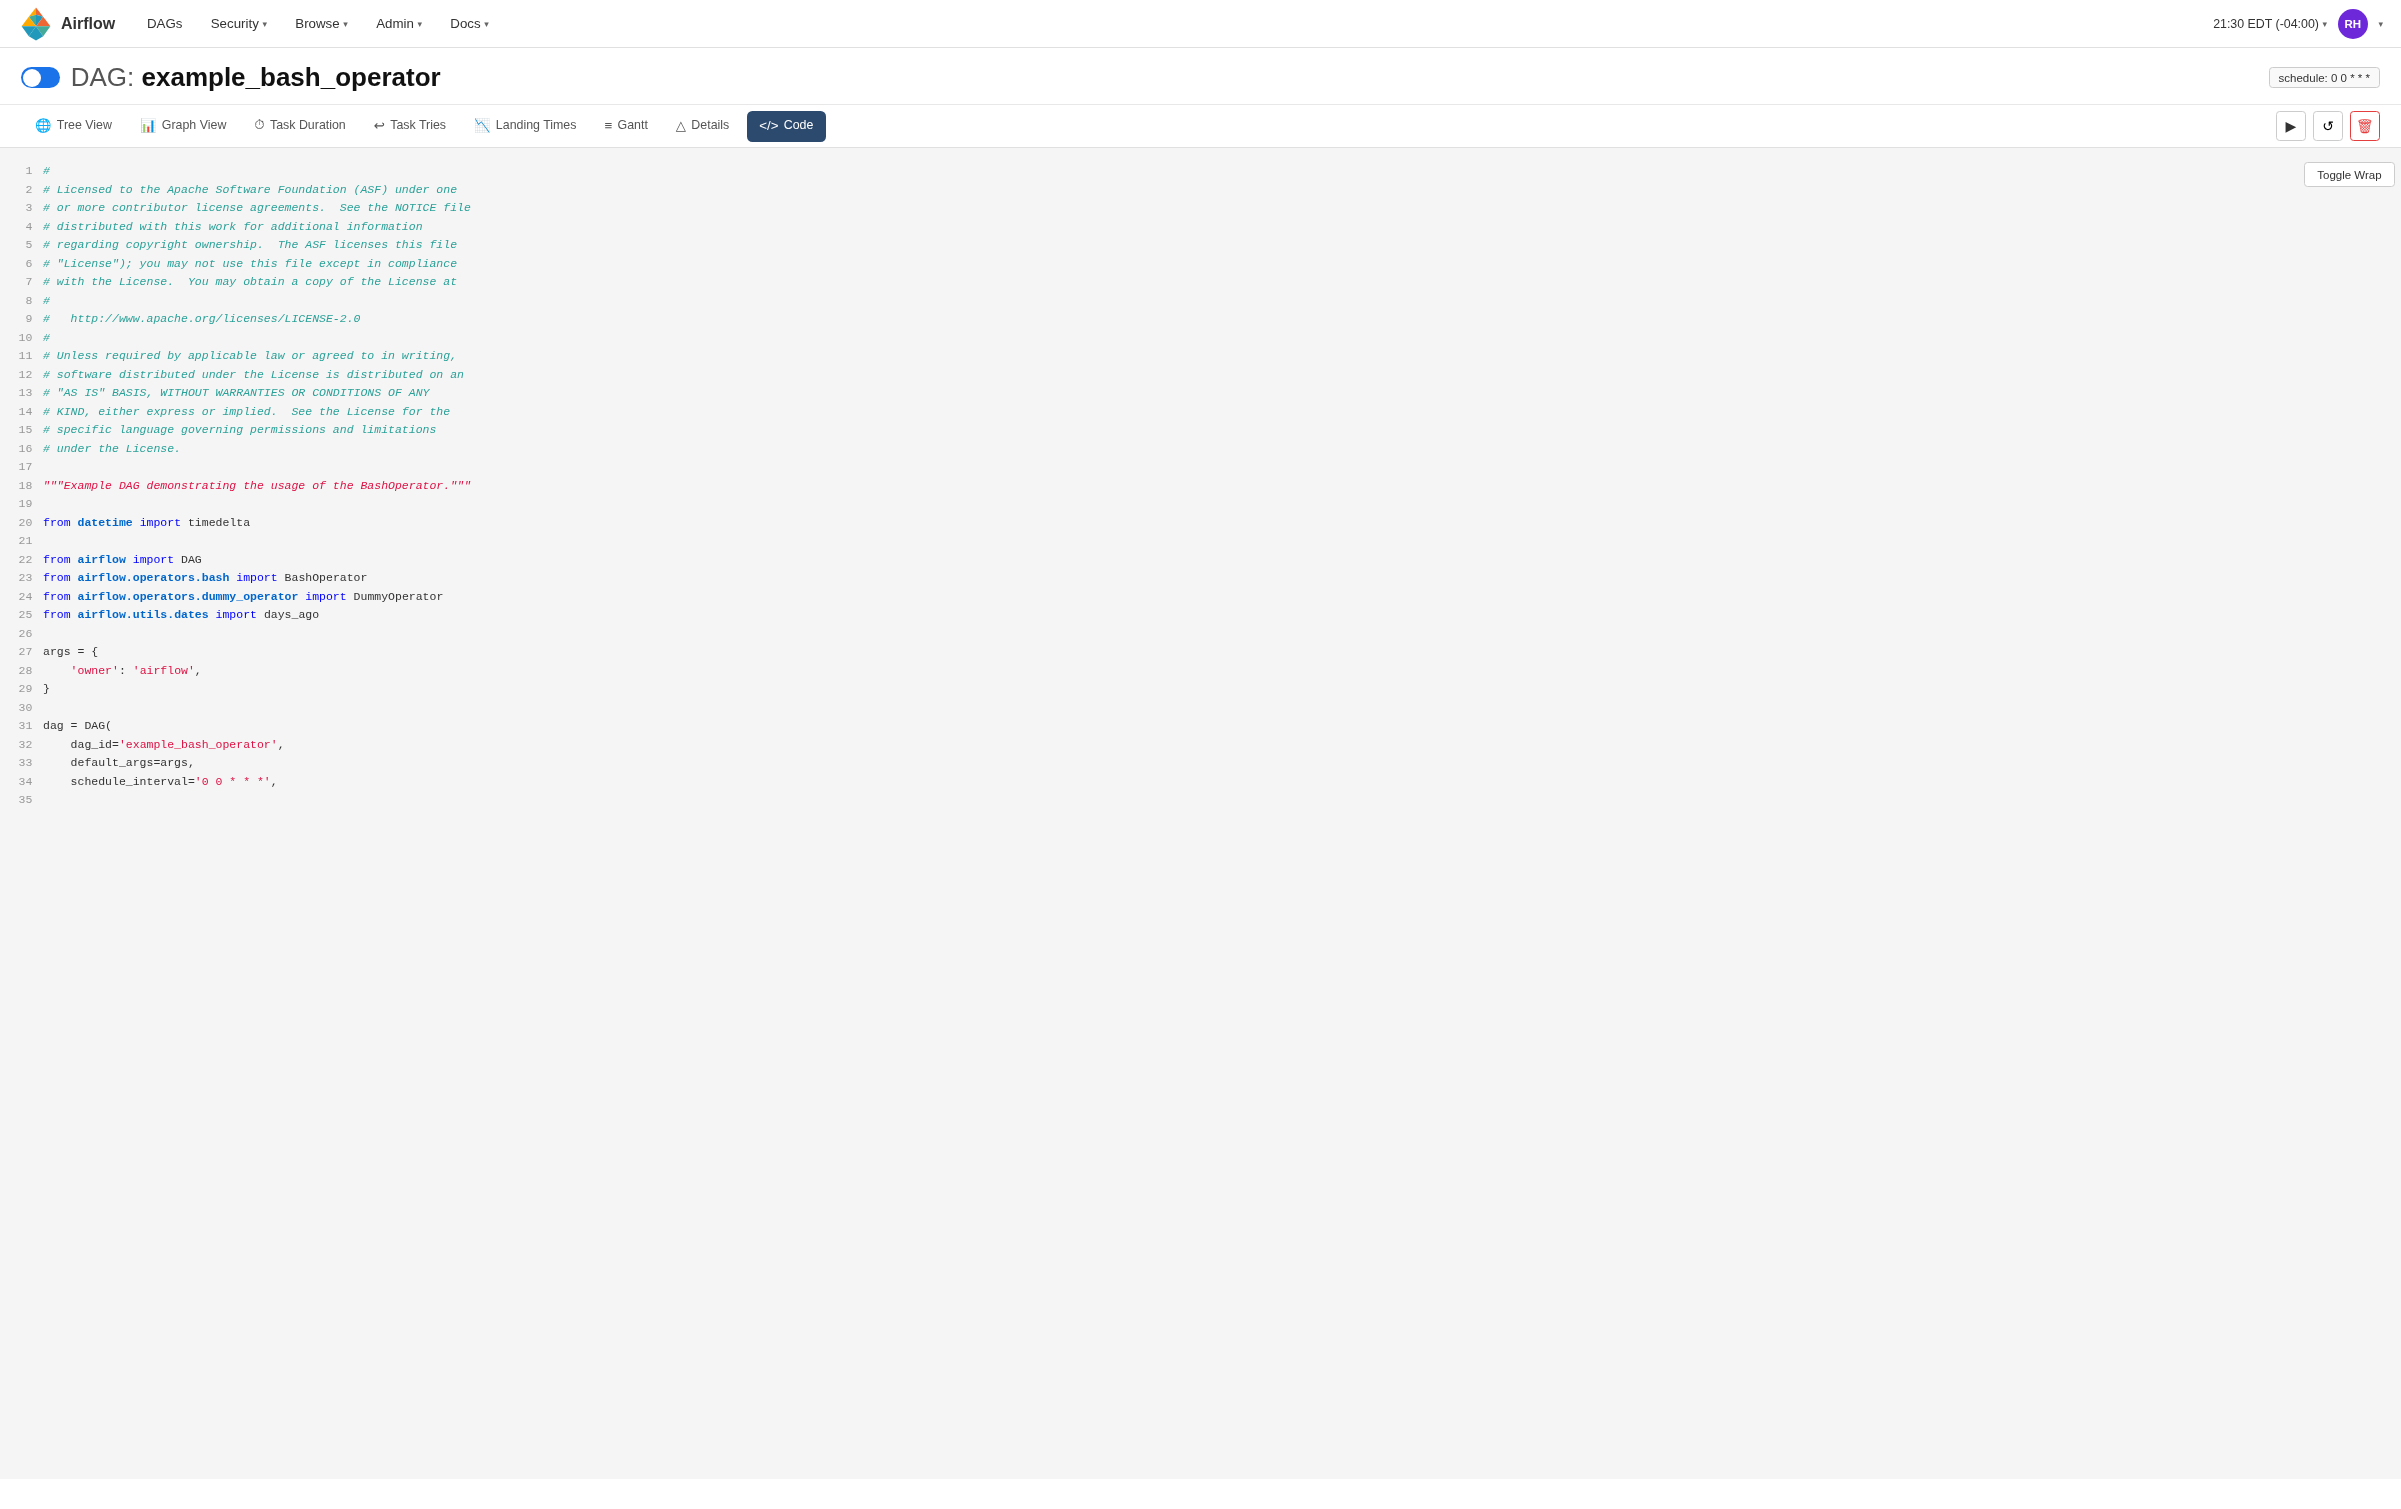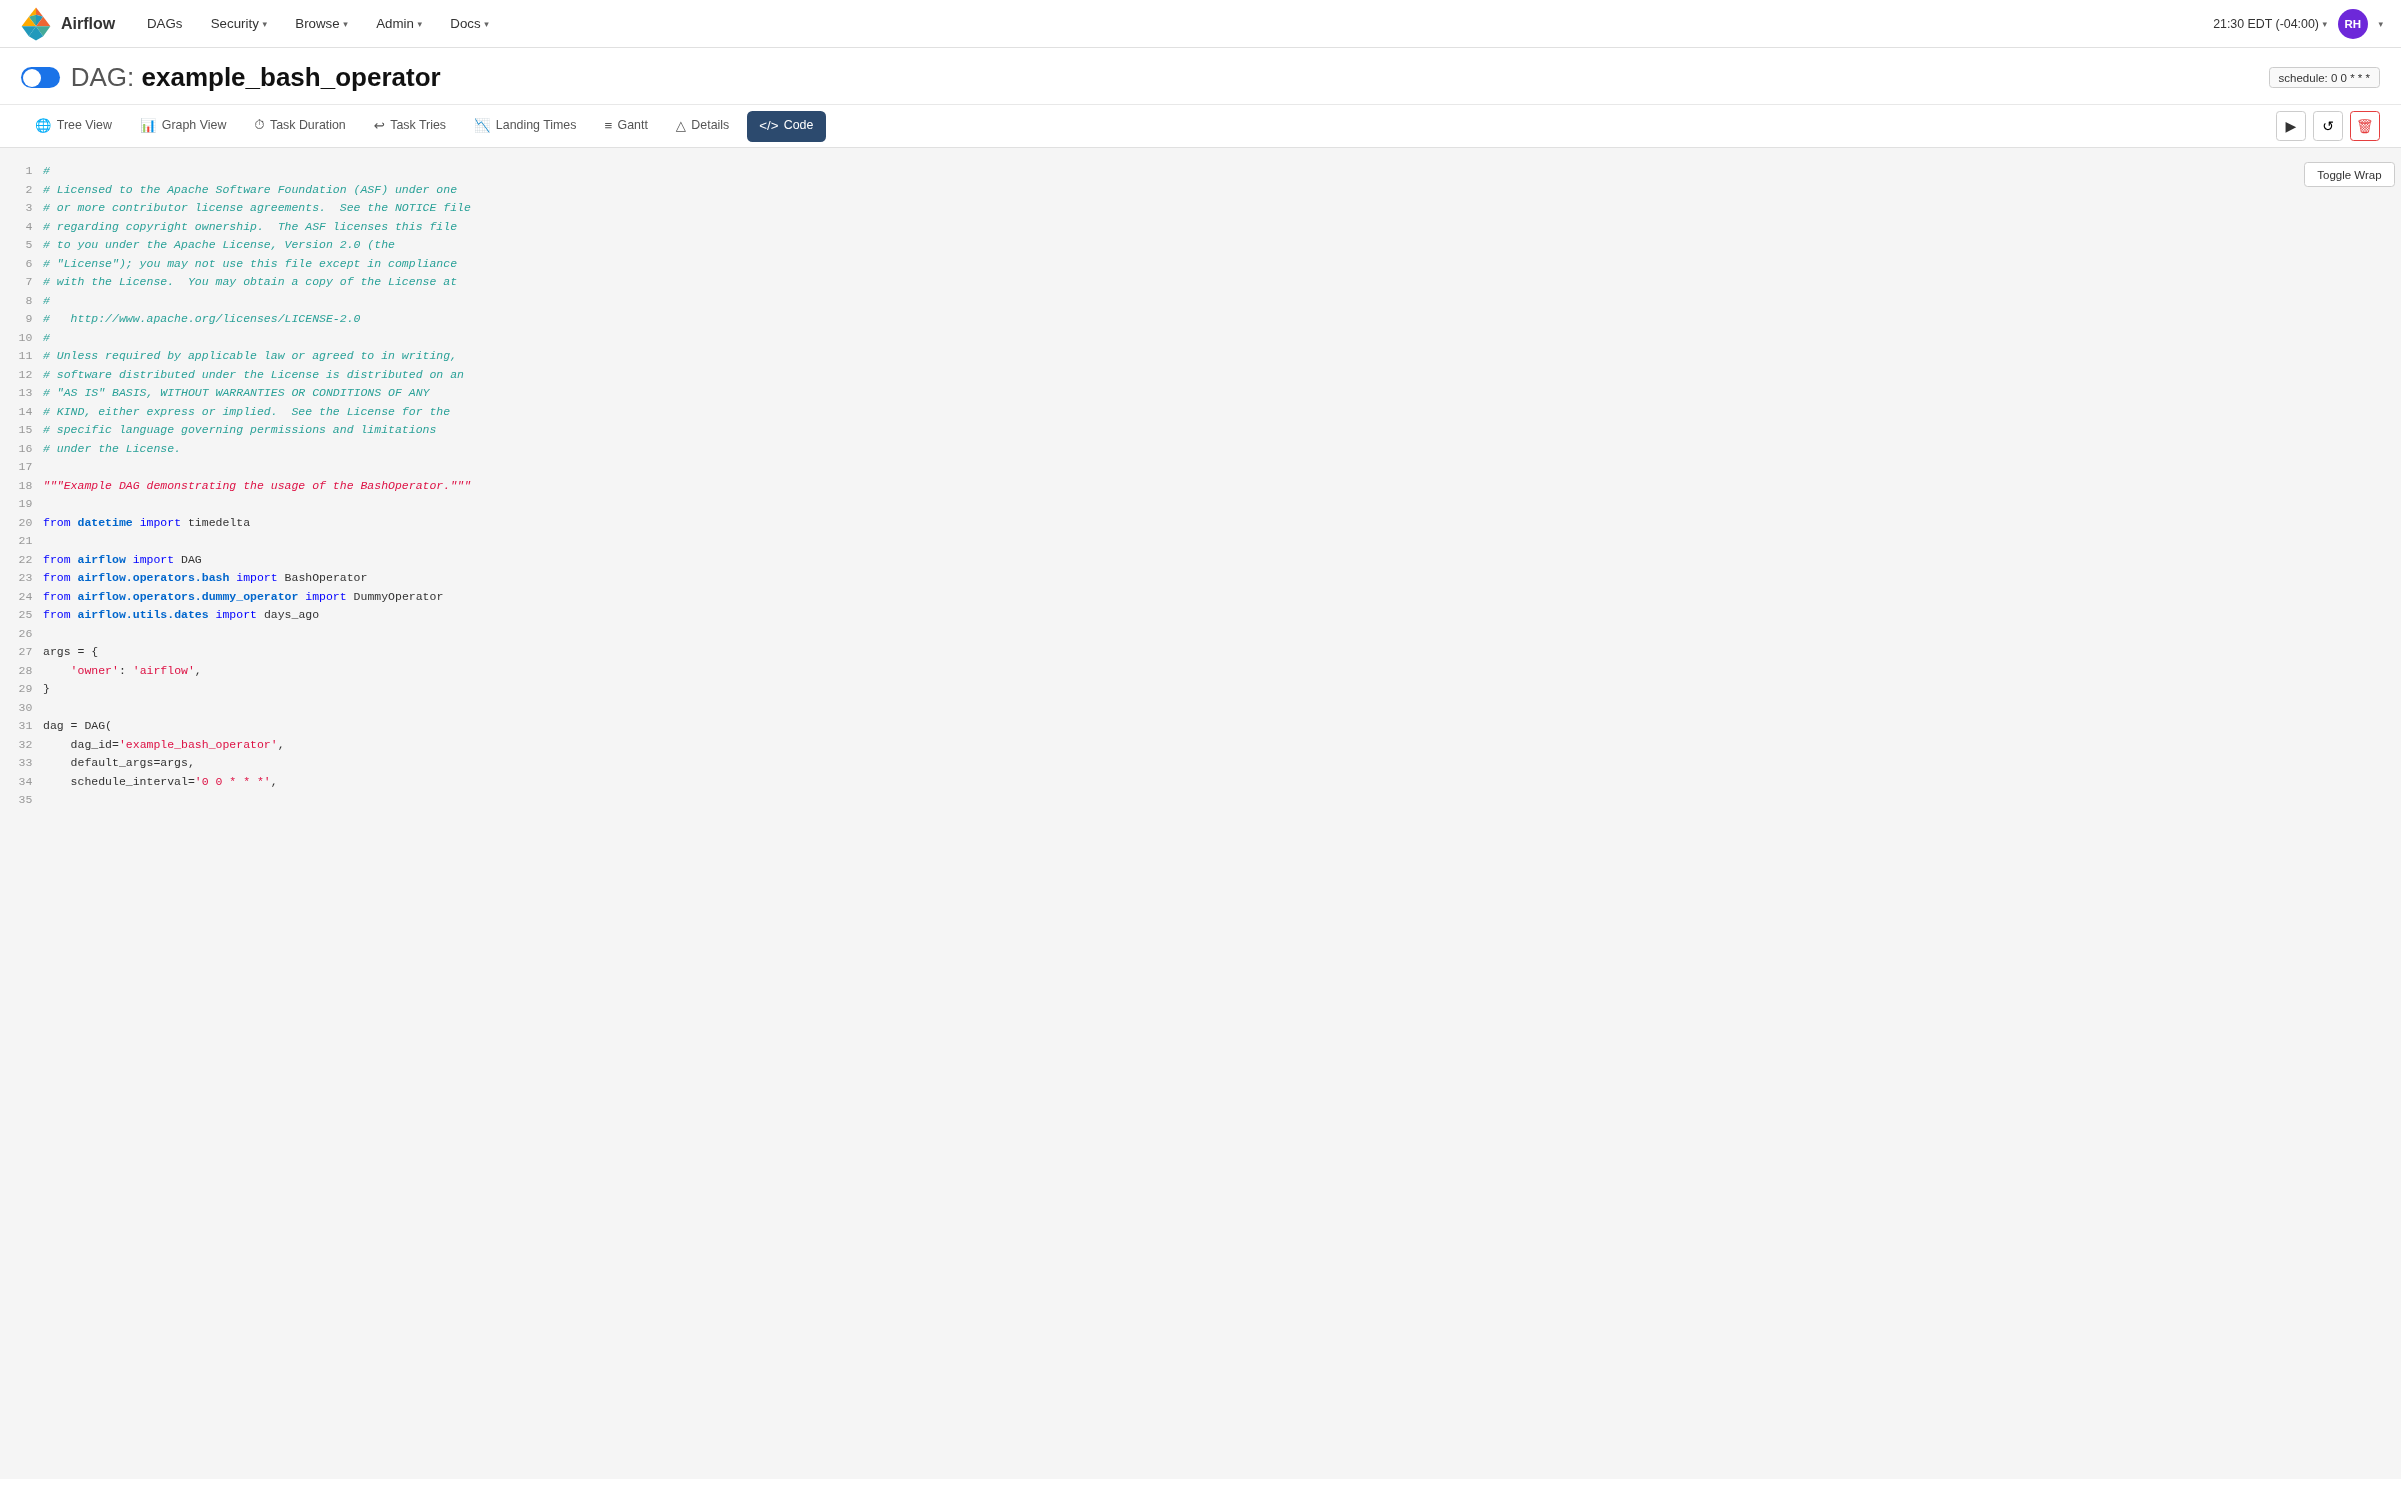--- a/index.html
+++ b/index.html
@@ -381,22 +381,22 @@
     <div>31</div>
       <div>32</div>
       <div>33</div>
       <div>34</div>
       <div>35</div>
   </div>
   <div class="code-content">
     <div class="code-line"><span class="c-comment">#</span></div>
     <div class="code-line"><span class="c-comment"># Licensed to the Apache Software Foundation (ASF) under one</span></div>
     <div class="code-line"><span class="c-comment"># or more contributor license agreements.  See the NOTICE file</span></div>
+    <div class="code-line"><span class="c-comment"># distributed with this work for additional information</span></div>
     <div class="code-line"><span class="c-comment"># regarding copyright ownership.  The ASF licenses this file</span></div>
-    <div class="code-line"><span class="c-comment"># to you under the Apache License, Version 2.0 (the</span></div>
     <div class="code-line"><span class="c-comment"># "License"); you may not use this file except in compliance</span></div>
     <div class="code-line"><span class="c-comment"># with the License.  You may obtain a copy of the License at</span></div>
     <div class="code-line"><span class="c-comment">#</span></div>
     <div class="code-line"><span class="c-comment">#   http://www.apache.org/licenses/LICENSE-2.0</span></div>
     <div class="code-line"><span class="c-comment">#</span></div>
     <div class="code-line"><span class="c-comment"># Unless required by applicable law or agreed to in writing,</span></div>
     <div class="code-line"><span class="c-comment"># software distributed under the License is distributed on an</span></div>
     <div class="code-line"><span class="c-comment"># "AS IS" BASIS, WITHOUT WARRANTIES OR CONDITIONS OF ANY</span></div>
     <div class="code-line"><span class="c-comment"># KIND, either express or implied.  See the License for the</span></div>
     <div class="code-line"><span class="c-comment"># specific language governing permissions and limitations</span></div>

